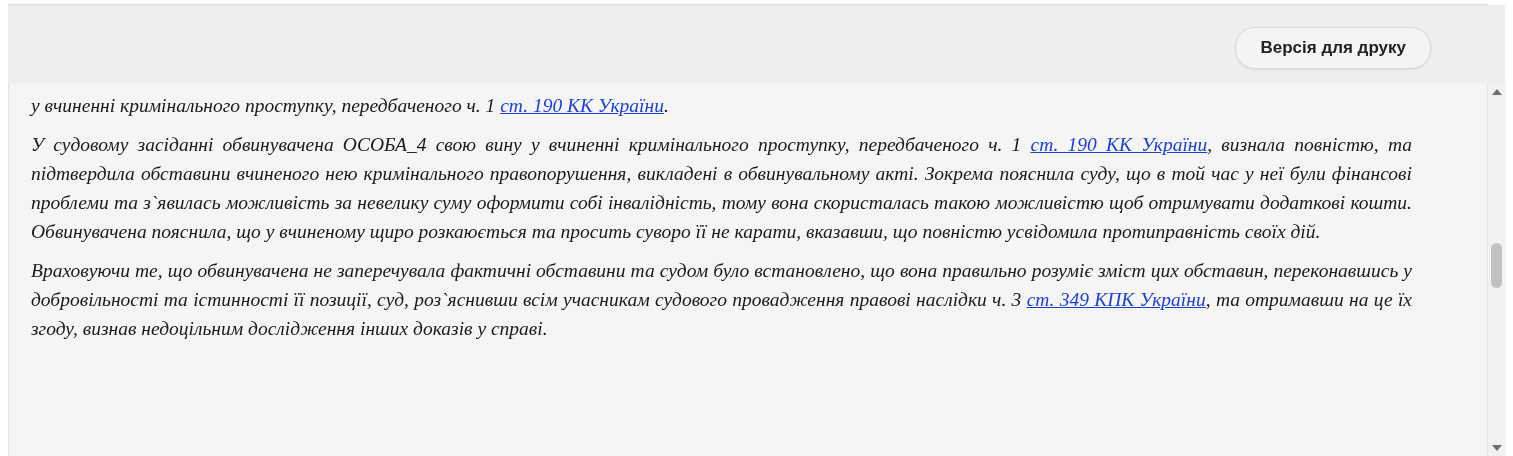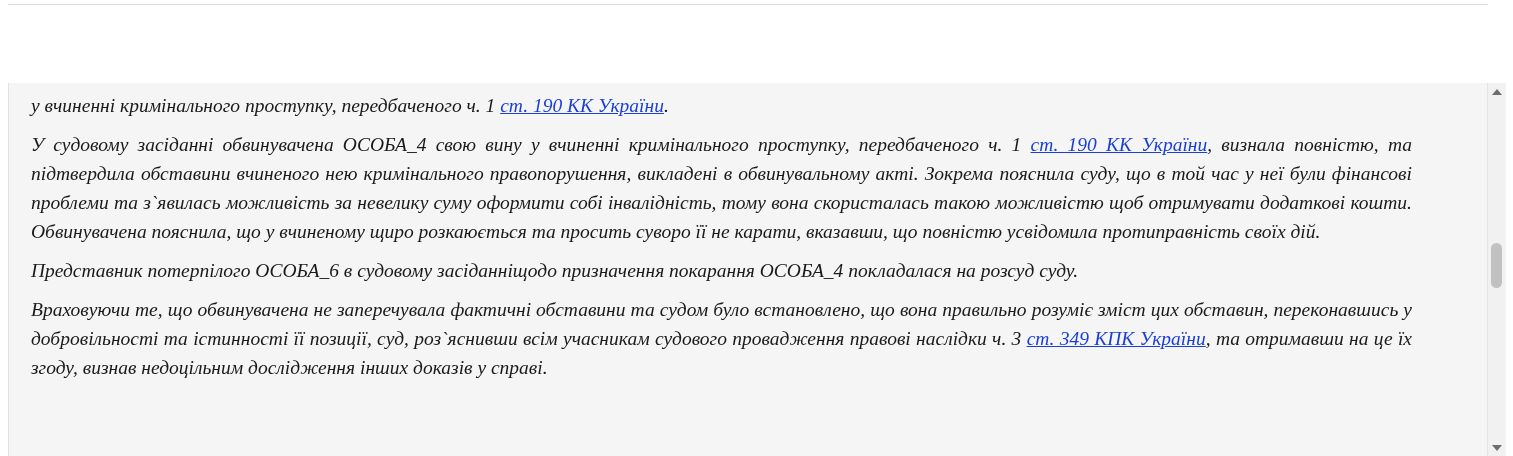--- a/index.html
+++ b/index.html
@@ -147,26 +147,28 @@
 </style>
 </head>
 <body>
 
 <div class="page">
 
   <div class="top-strip">
     <div class="top-divider"></div>
   </div>
 
+  <div class="toolbar">
+    <div class="print-button">Версія для друку</div>
+  </div>
 
   <div class="doc-area">
     <div class="doc-inner" id="doc-body">
         <p class="para first"><span>у вчиненні кримінального проступку, передбаченого ч. 1 </span><a class="lawlink" href="#">ст. 190 КК України</a><span>.</span></p>
         <p class="para spaced"><span>У судовому засіданні обвинувачена ОСОБА_4 свою вину у вчиненні кримінального проступку, передбаченого ч. 1 </span><a class="lawlink" href="#">ст. 190 КК України</a><span>, визнала повністю, та підтвердила обставини вчиненого нею кримінального правопорушення, викладені в обвинувальному акті. Зокрема пояснила суду, що в той час у неї були фінансові проблеми та з`явилась можливість за невелику суму оформити собі інвалідність, тому вона скористалась такою можливістю щоб отримувати додаткові кошти. Обвинувачена пояснила, що у вчиненому щиро розкаюється та просить суворо її не карати, вказавши, що повністю усвідомила протиправність своїх дій.</span></p>
-        <p class="para spaced"><span>Представник потерпілого ОСОБА_6 в судовому засіданніщодо призначення покарання ОСОБА_4 покладалася на розсуд суду.</span></p>
         <p class="para spaced"><span>Враховуючи те, що обвинувачена не заперечувала фактичні обставини та судом було встановлено, що вона правильно розуміє зміст цих обставин, переконавшись у добровільності та істинності її позиції, суд, роз`яснивши всім учасникам судового провадження правові наслідки ч. 3 </span><a class="lawlink" href="#">ст. 349 КПК України</a><span>, та отримавши на це їх згоду, визнав недоцільним дослідження інших доказів у справі.</span></p>
       </div>
   </div>
 
   <div class="scrollbar">
     <div class="sb-arrow up">
         <i></i>
       </div>
     <div class="sb-thumb"></div>
     <div class="sb-arrow down">

